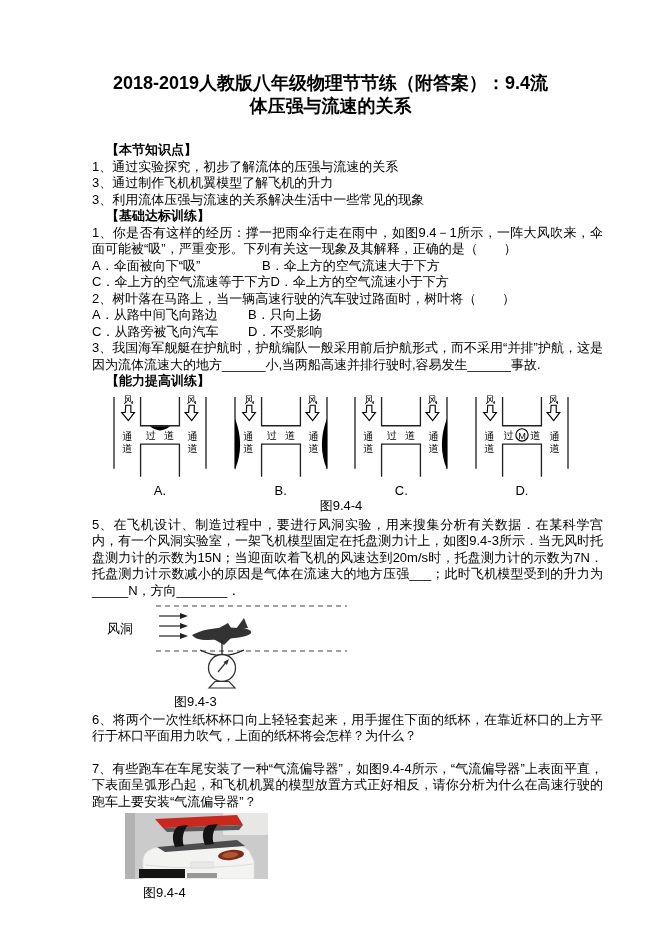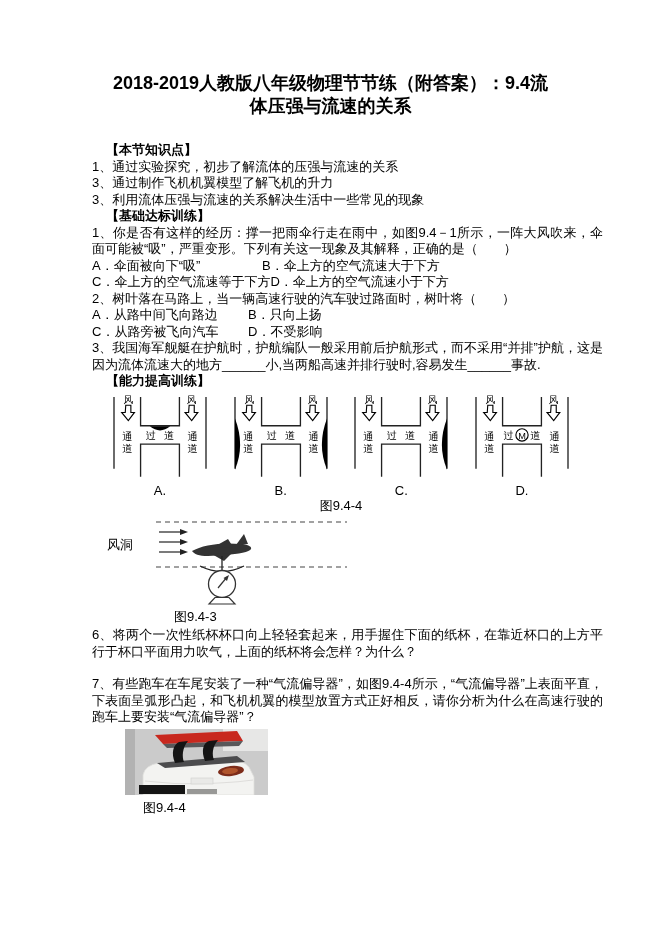--- a/index.html
+++ b/index.html
@@ -165,20 +165,21 @@
           <text x="37" y="46" font-size="10" text-anchor="middle">过</text>
           <text x="63" y="46" font-size="10" text-anchor="middle">道</text>
           <circle cx="50" cy="42" r="6" fill="#fff" stroke="#000" stroke-width="1.1"></circle>
           <text x="50" y="45.5" font-size="9" text-anchor="middle">M</text>
         </svg>
         <div class="variant-label">D.</div>
       </div>
     </div>
     <div class="fig942-caption">图9.4-4</div>
 
+    <div class="jtext">5、在飞机设计、制造过程中，要进行风洞实验，用来搜集分析有关数据．在某科学宫内，有一个风洞实验室，一架飞机模型固定在托盘测力计上，如图9.4-3所示．当无风时托盘测力计的示数为15N；当迎面吹着飞机的风速达到20m/s时，托盘测力计的示数为7N．托盘测力计示数减小的原因是气体在流速大的地方压强___；此时飞机模型受到的升力为_____N，方向_______．</div>
 
     <div class="fig943-wrap">
       <svg width="250" height="88" viewBox="0 0 250 88">
         <line x1="52" y1="5" x2="243" y2="5" stroke="#444" stroke-width="1.2" stroke-dasharray="5,4"></line>
         <line x1="52" y1="50" x2="243" y2="50" stroke="#444" stroke-width="1.2" stroke-dasharray="5,4"></line>
         <text x="3" y="32" font-size="13">风洞</text>
         <g stroke="#222" stroke-width="1.2" fill="#222">
           <line x1="55" y1="15" x2="78" y2="15"></line>
             <polygon points="84,15 76,12 76,18" stroke="none"></polygon>
           <line x1="55" y1="25" x2="78" y2="25"></line>

